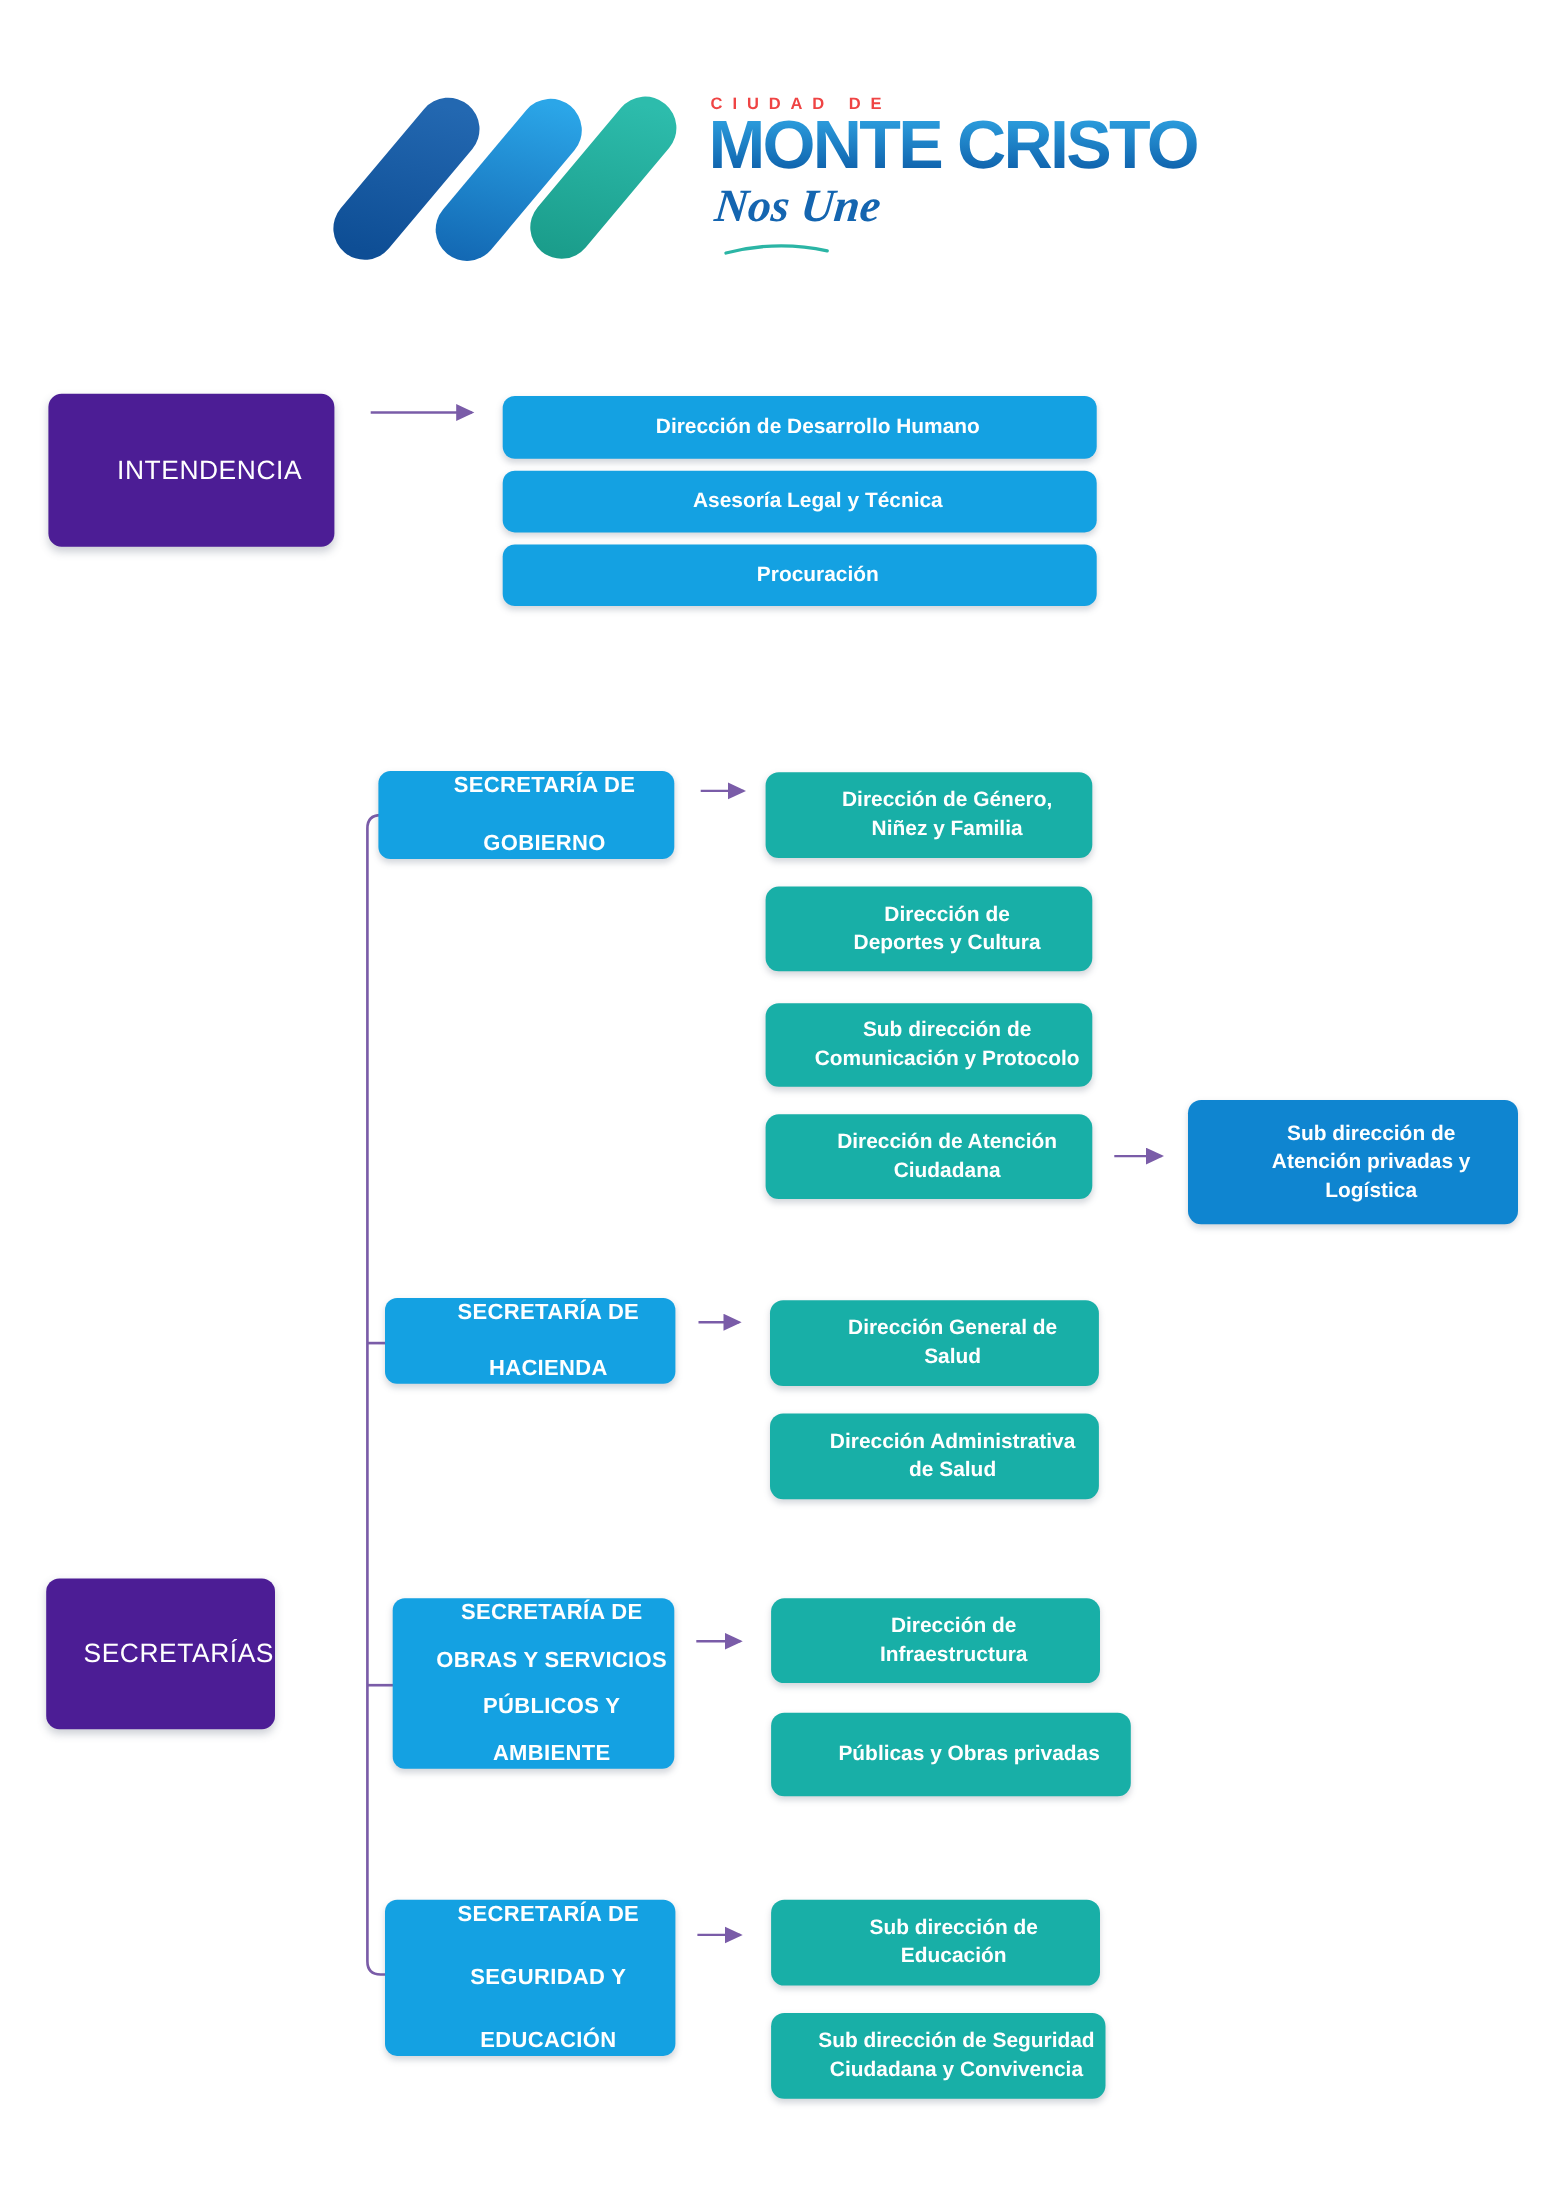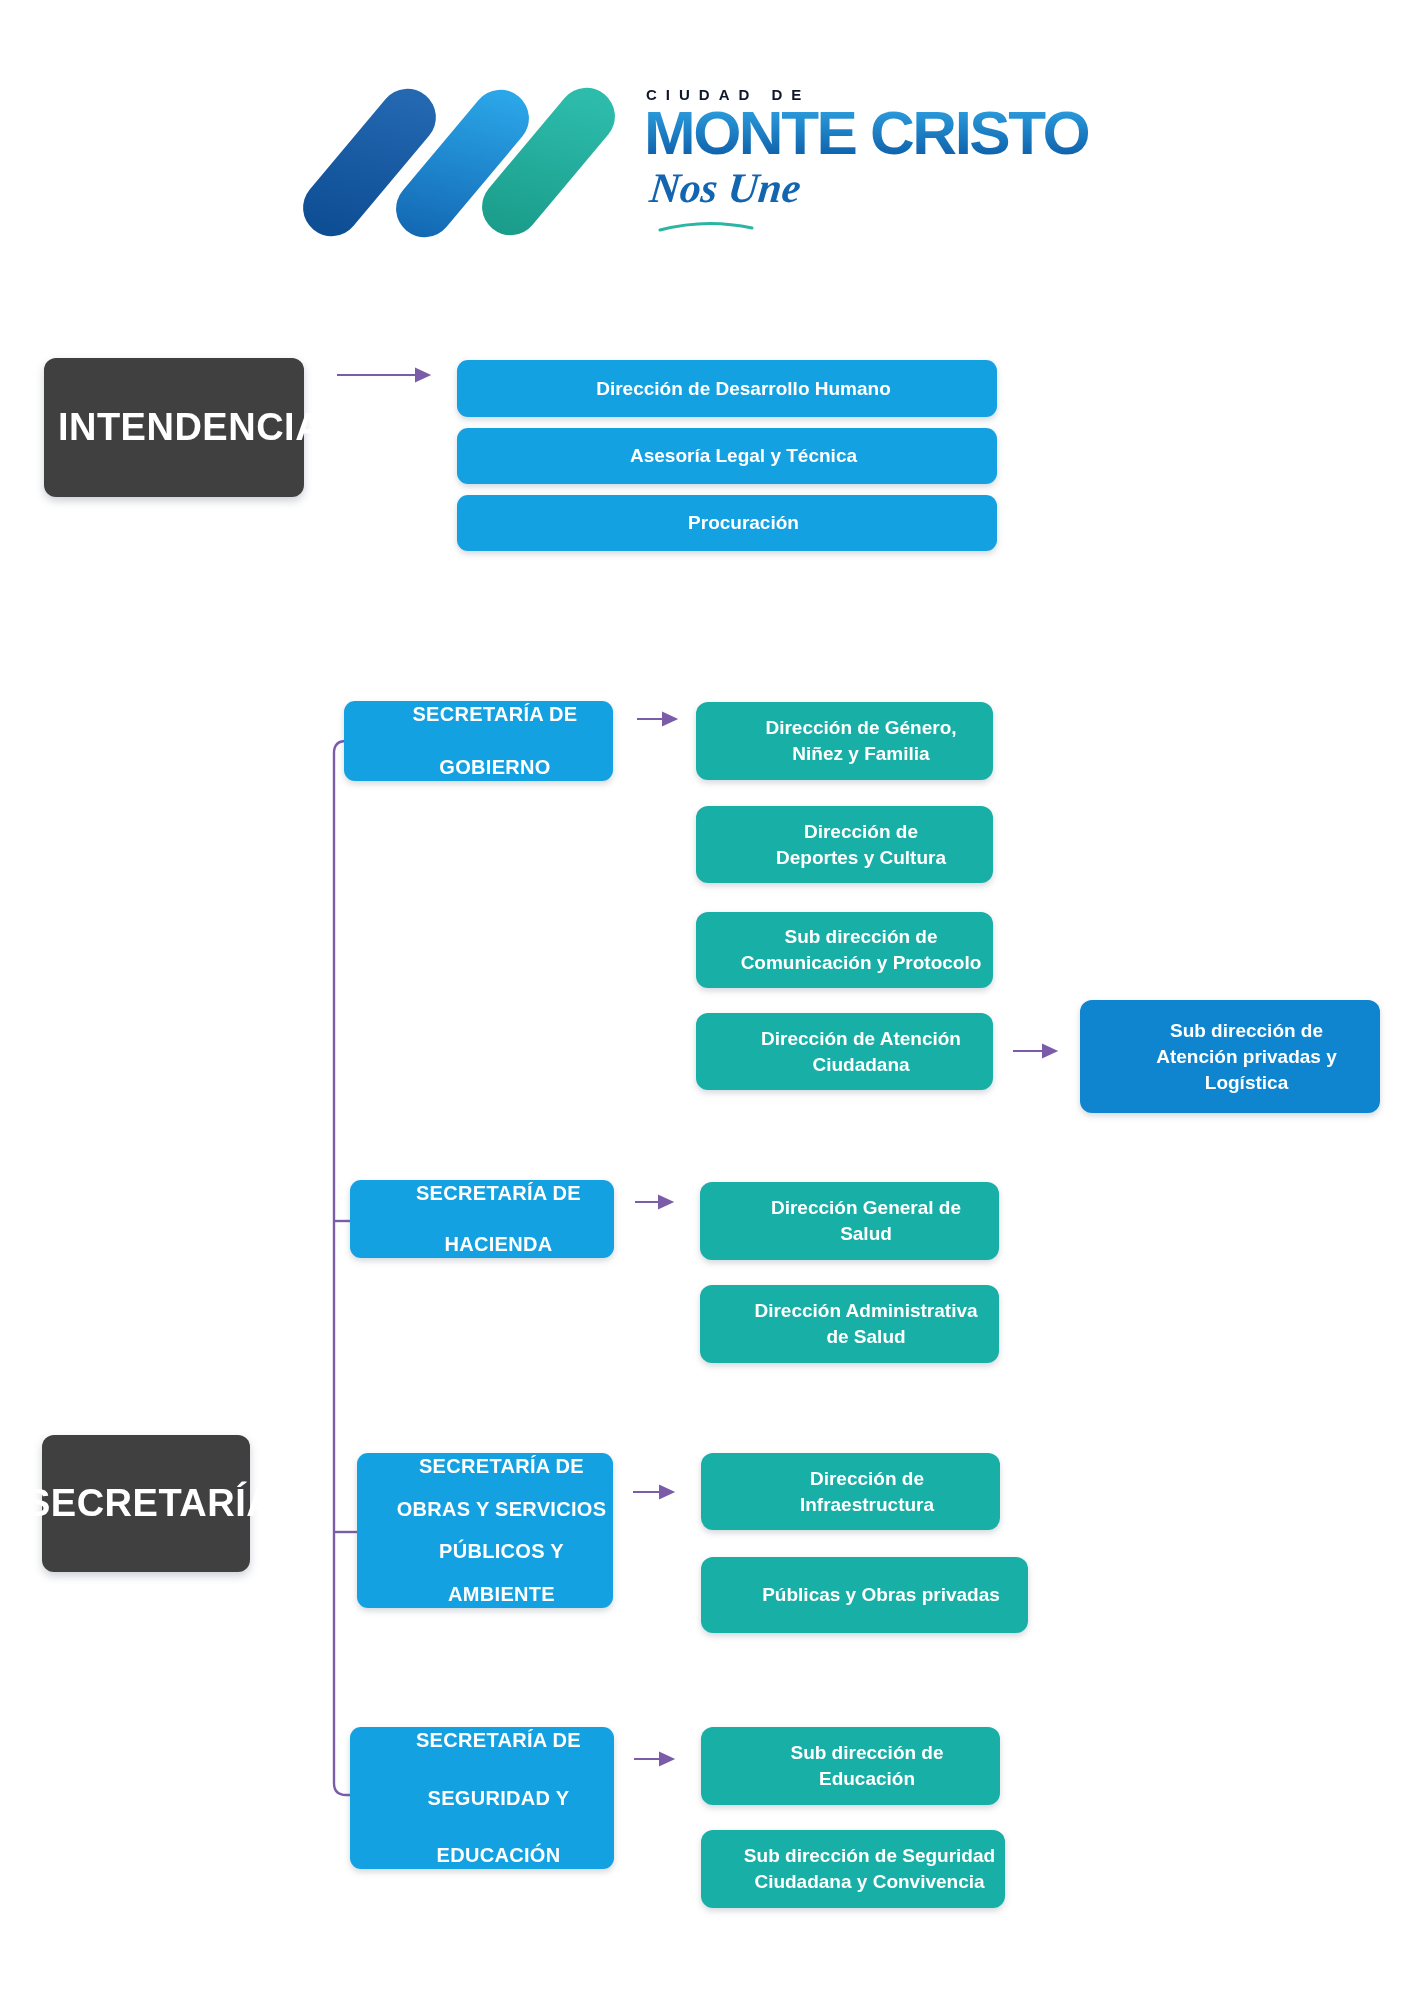--- a/index.html
+++ b/index.html
@@ -10,21 +10,21 @@
 
   
   .logo-mark { position:absolute; left:296px; top:60px; width:335px; height:185px; }
   .logo-bar { position:absolute; width:57px; height:175px; border-radius:29px; transform:rotate(40deg); }
   .logo-bar.b1 { left:45px;  top:15px; background:linear-gradient(155deg,#2368B1 10%,#0E4E95 90%); }
   .logo-bar.b2 { left:138px; top:16px; background:linear-gradient(155deg,#2BA6E8 8%,#1368B3 95%); }
   .logo-bar.b3 { left:224px; top:14px; background:linear-gradient(155deg,#2DBCAC 10%,#1A9C8A 95%); }
 
   .city-label {
     position:absolute; left:646px; top:86px; font-size:15px; font-weight:700;
-    letter-spacing:9px; color:#0f172a;
+    letter-spacing:9px; color:#ef4444;
   }
   .city-name {
     position:absolute; left:644px; top:100px; font-size:62px; font-weight:800;
     letter-spacing:-2.5px; line-height:66px;
     background:linear-gradient(180deg,#2FA3E2 5%,#0C5DA8 90%);
     -webkit-background-clip:text; background-clip:text; color:transparent;
     -webkit-text-fill-color:transparent;
   }
   .tagline {
     position:absolute; left:650px; top:164px; font-size:42px; font-weight:700;
@@ -36,22 +36,22 @@
   
   .connectors { position:absolute; left:0; top:0; width:1414px; height:2000px; }
 
   
   .node {
     position:absolute; box-sizing:border-box;
     display:flex; flex-direction:column; align-items:center; justify-content:center;
     color:#ffffff; text-align:center;padding-left:33px;
   }
   .navy {
-    background:#404040; border-radius:12px;
-    font-size:38px; font-weight:700; letter-spacing:0.5px;
+    background:#4c1d95; border-radius:12px;
+    font-size:24px; font-weight:400; letter-spacing:0.5px;
     box-shadow:0 4px 8px rgba(90,100,120,0.30);
   }
   .blue {
     background:#14A1E2; border-radius:11px;
     box-shadow:0 3px 6px rgba(100,110,130,0.28);
   }
   .teal {
     background:#18AFA7; border-radius:12px;
     box-shadow:0 3px 6px rgba(100,110,130,0.28);
   }

